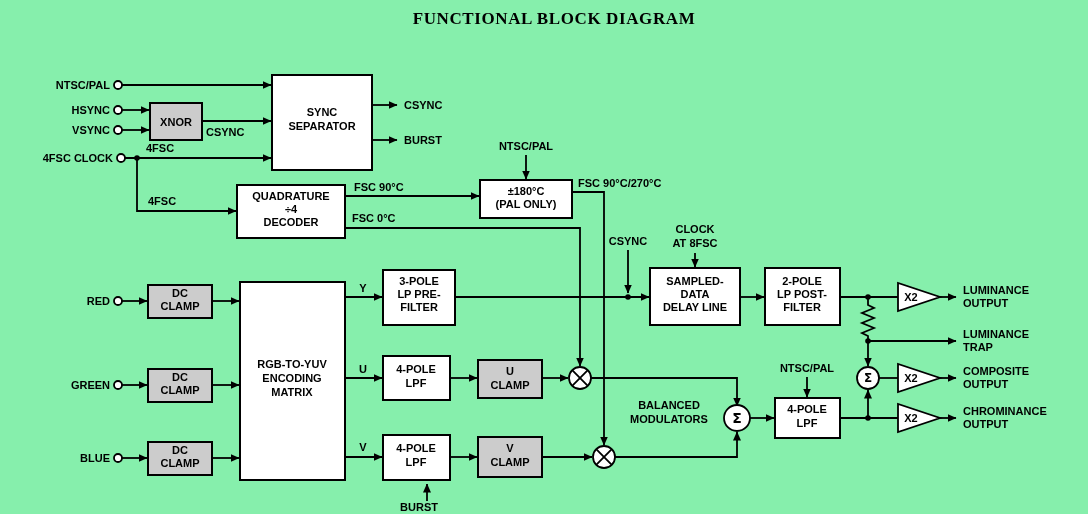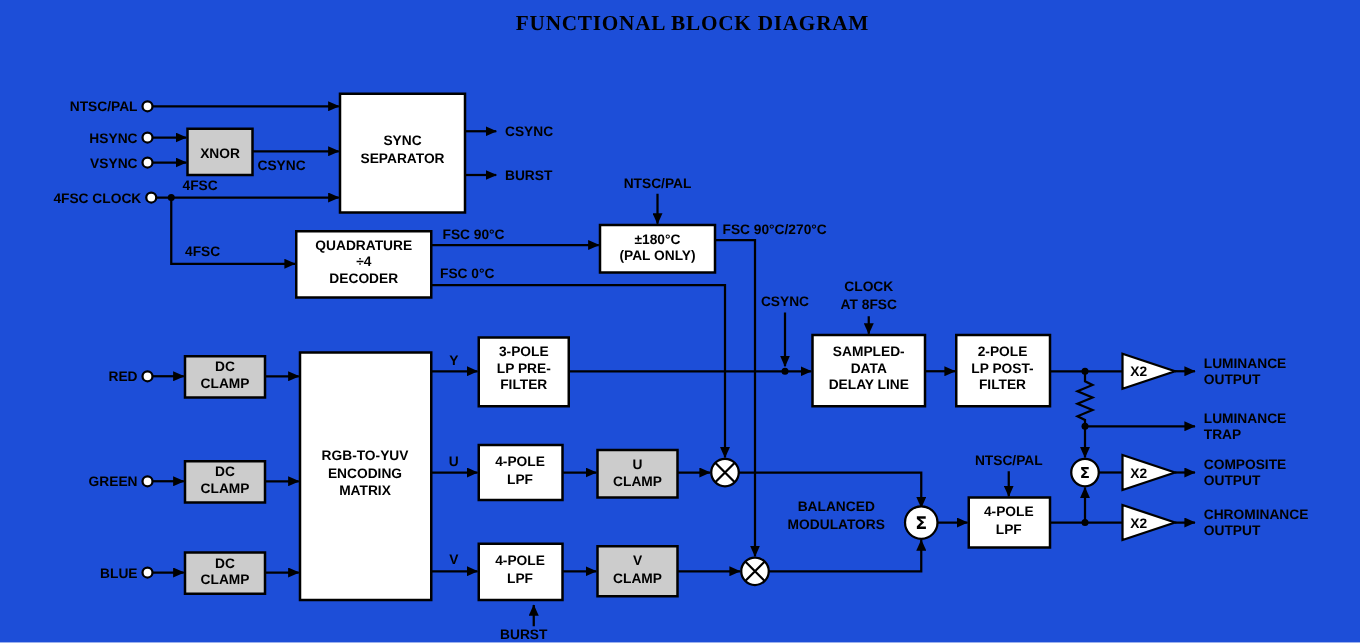--- a/index.html
+++ b/index.html
@@ -1,16 +1,16 @@
 <!DOCTYPE html>
 <html><head>
 <meta charset="utf-8">
 <style>
   html,body{margin:0;padding:0;background:#ffffff}
-  .stage{position:relative;width:1088px;height:514px;background:#1d4ed8;overflow:hidden}
+  .stage{position:relative;width:1088px;height:514px;background:#86efac;overflow:hidden}
   svg{display:block}
   text{fill:#000}
   .title{font:bold 17px "Liberation Serif", serif;text-anchor:middle;letter-spacing:.6px}
   .bt{font:bold 11px "Liberation Sans", sans-serif;text-anchor:middle}
   .lt{font:bold 11px "Liberation Sans", sans-serif;text-anchor:start}
   .rt{font:bold 11px "Liberation Sans", sans-serif;text-anchor:end}
   .sg{font:bold 14px "DejaVu Sans", sans-serif;text-anchor:middle}
   .sg2{font:bold 12px "DejaVu Sans", sans-serif;text-anchor:middle}
   .box{fill:#ffffff;stroke:#000;stroke-width:2}
   .gbox{fill:#cccccc;stroke:#000;stroke-width:2}

